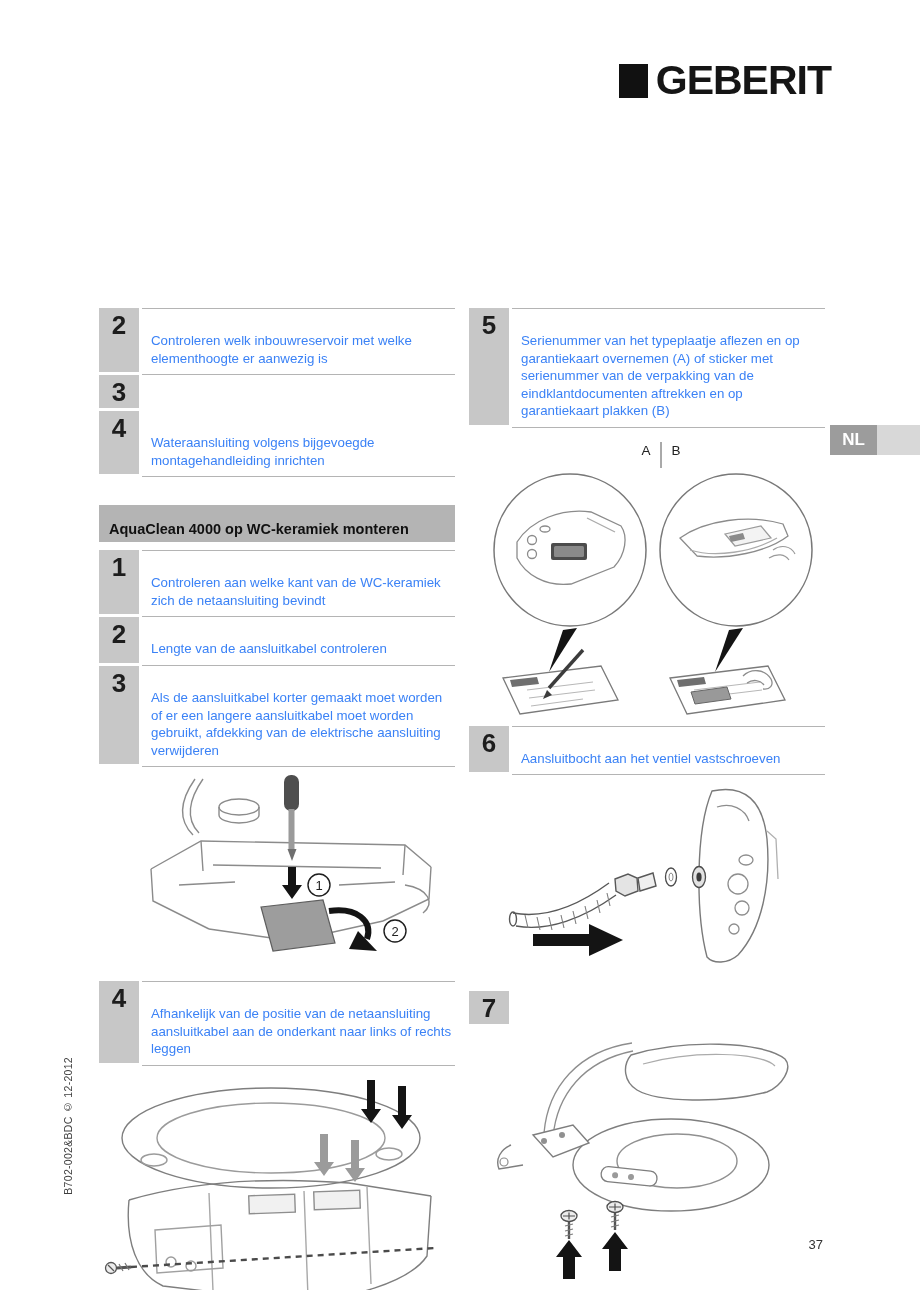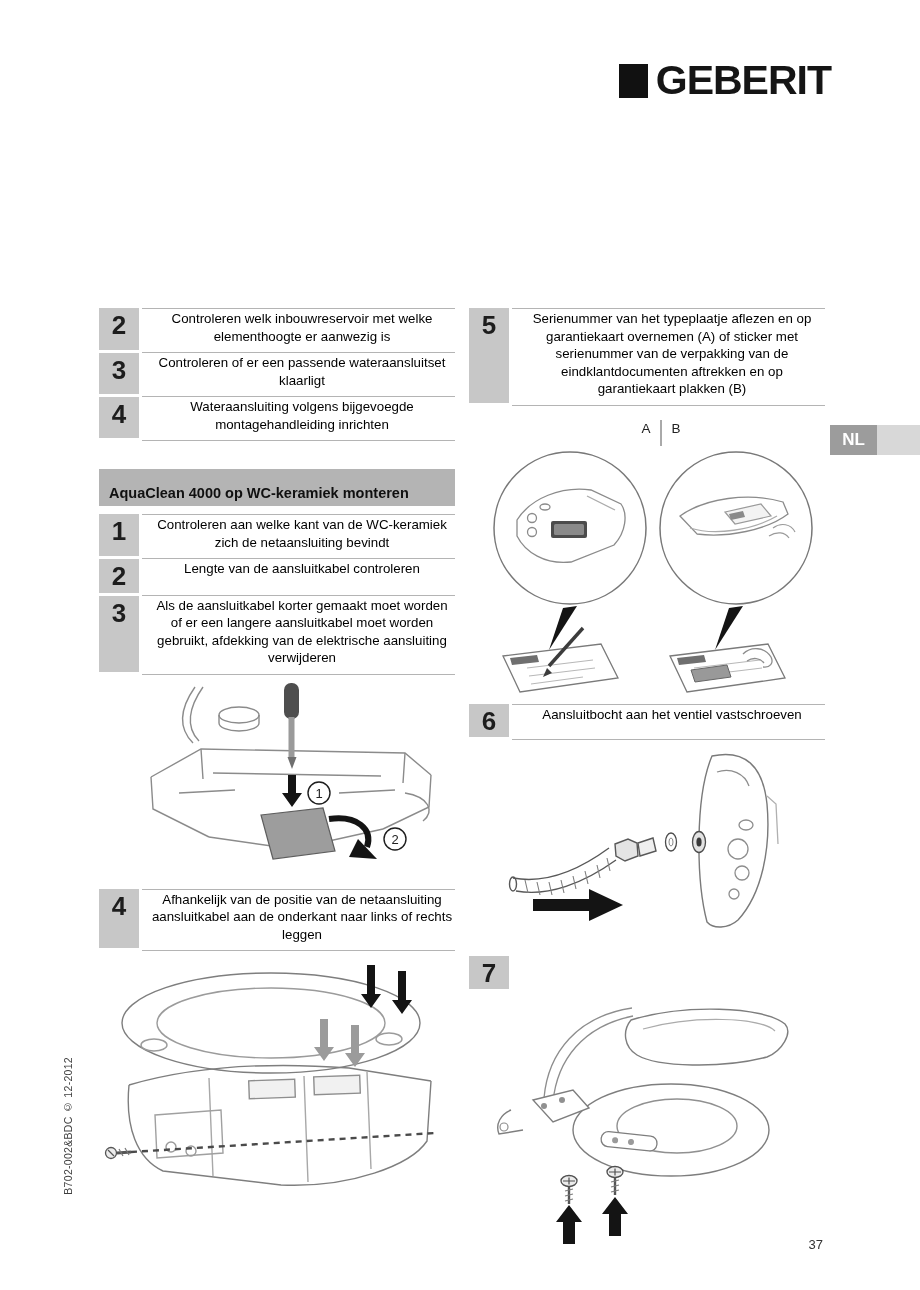--- a/index.html
+++ b/index.html
@@ -22,22 +22,22 @@
     transform:rotate(180deg); font-size:10.5px; color:#3f3f3f; letter-spacing:.3px; }
   .page-num { position:absolute; top:1237px; right:97px; font-size:13px; color:#333; }
   
   .col { position:absolute; top:308px; width:356px; }
   .col-left { left:99px; }
   .col-right { left:469px; }
   
   .step { display:flex; align-items:stretch; }
   .step-num { flex:0 0 40px; background:#c7c7c7; text-align:center; font-size:26px; font-weight:bold;
     color:#1d1d1d; padding-top:2px; line-height:1.2; border-bottom:3px solid #fff; }
-  .step-body { flex:1; margin-left:3px; padding:1px 2px 7px 9px; font-size:13.3px; line-height:1.32;
-    border-bottom:1px solid #b4b4b4; color:#000000;text-align:center; }
+  .step-body { flex:1; margin-left:3px; padding:23px 2px 7px 9px; font-size:13.3px; line-height:1.32;
+    border-bottom:1px solid #b4b4b4; color:#3b82f6; }
   .step-group .step:first-child .step-body { border-top:1px solid #b4b4b4; }
   
   .section-bar { background:#b4b4b4; color:#101010; font-weight:bold; font-size:14.5px;
     padding:16px 10px 5px; margin:28px 0 8px; }
   
   .illus { display:block; }
   .illus-l1 { margin:6px 0 8px 44px; }
   .illus-l2 { margin:10px 0 0 0; }
   .illus-r1 { margin:10px 0 10px 16px; }
   .illus-r2 { margin:12px 0 12px 30px; }
@@ -64,21 +64,20 @@
 
   <div class="col col-left">
 
     <div class="step-group">
       <div class="step">
         <div class="step-num">2</div>
         <div class="step-body">Controleren welk inbouwreservoir met welke elementhoogte er aanwezig is</div>
       </div>
       <div class="step">
         <div class="step-num">3</div>
-        <div class="step-body">Controleren of er een passende wateraansluitset klaarligt</div>
       </div>
       <div class="step">
         <div class="step-num">4</div>
         <div class="step-body">Wateraansluiting volgens bijgevoegde montagehandleiding inrichten</div>
       </div>
     </div>
 
     <div class="section-bar">AquaClean 4000 op WC-keramiek monteren</div>
 
     <div class="step-group">

